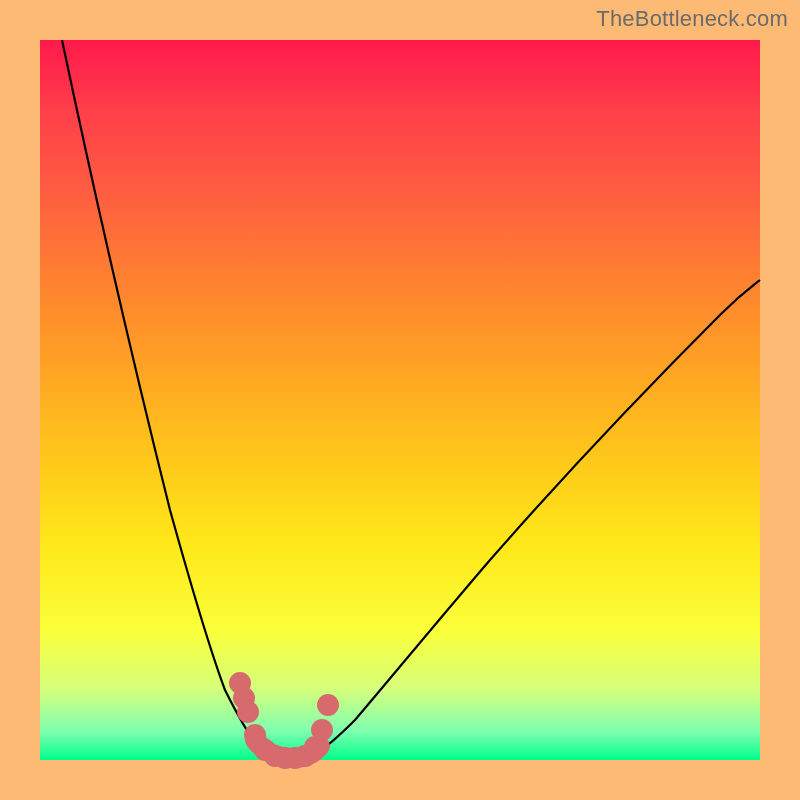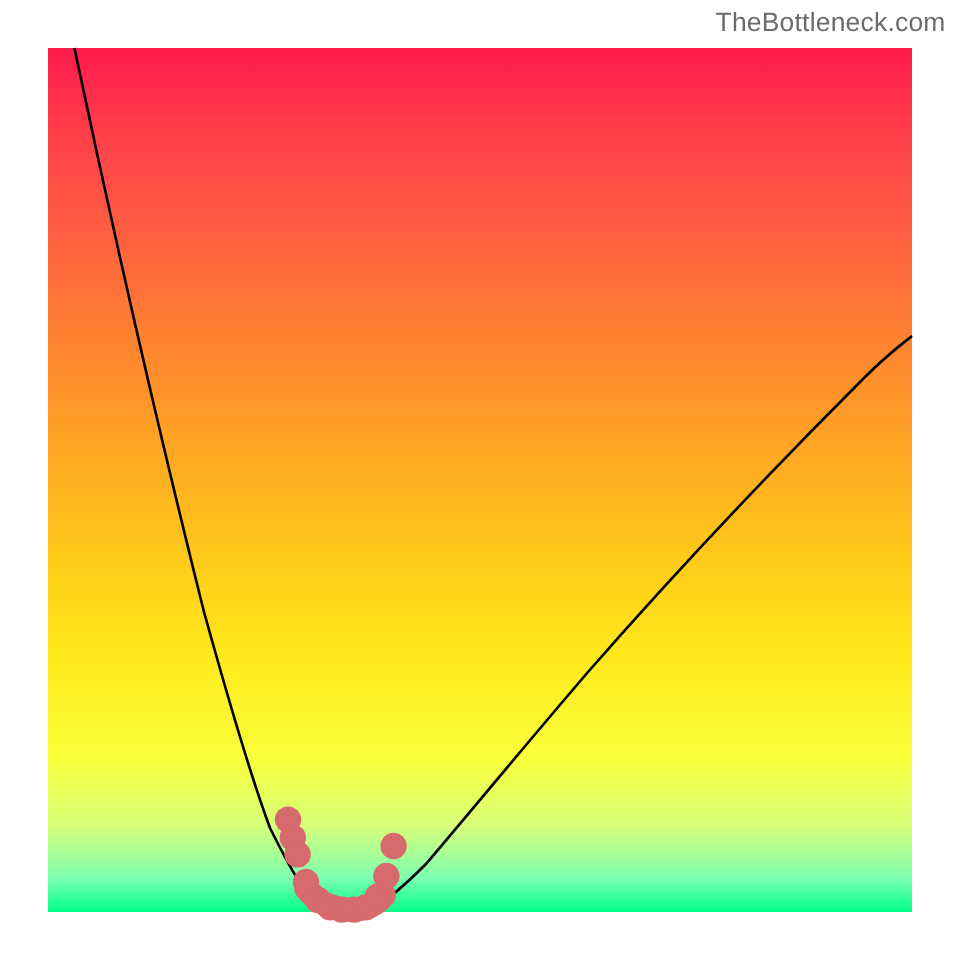--- a/index.html
+++ b/index.html
@@ -10,21 +10,21 @@
     background: #000;
     overflow: hidden;
     font-family: Arial, Helvetica, sans-serif;
   }
   .frame {
     position: absolute;
     left: 0;
     top: 0;
     width: 800px;
     height: 800px;
-    background: #ffffff;
+    background: #fdba74;
   }
   .plot {
     position: absolute;
     left: 40px;
     top: 40px;
     width: 720px;
     height: 720px;
     background: linear-gradient(
       to bottom,
       #ff1a4b 0%,

